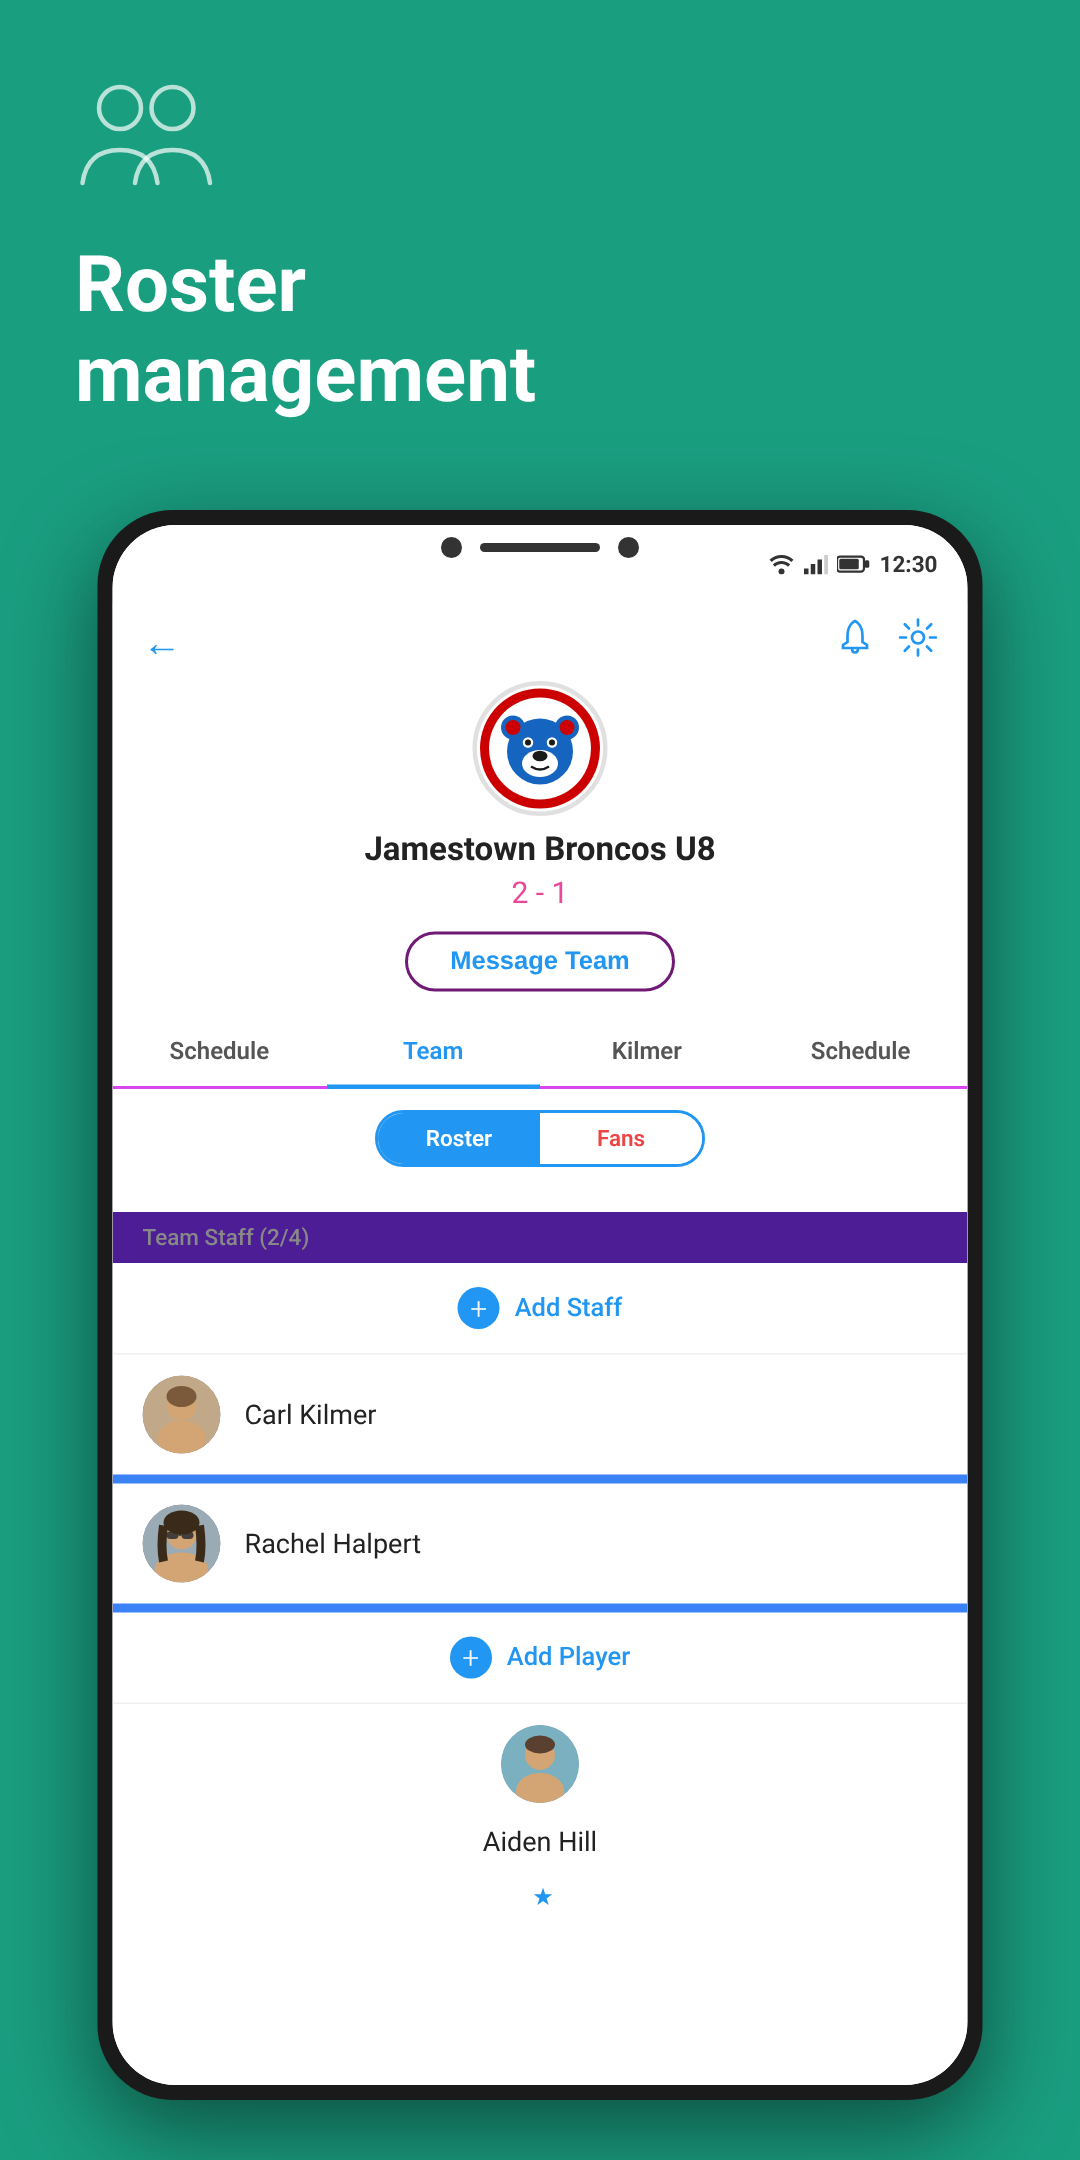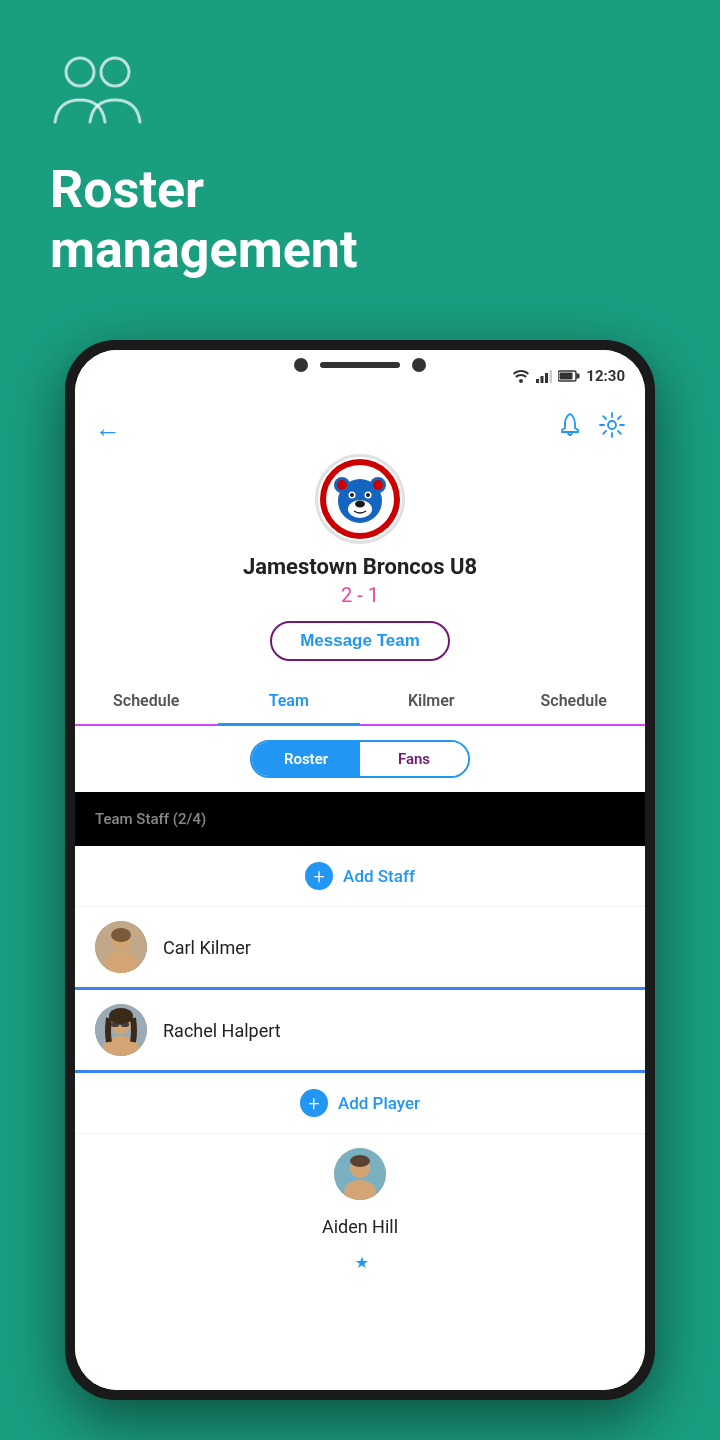--- a/index.html
+++ b/index.html
@@ -252,30 +252,31 @@
       cursor: pointer;
     }
 
     .toggle-btn.active {
       background: #2196f3;
       color: white;
     }
 
     .toggle-btn.inactive {
       background: white;
-      color: #701a75;
+      color: #ef4444;
     }
 
     
     .section-header {
-      background: #000000;
-      padding: 18px 20px;
+      background: #4c1d95;
+      padding: 8px 20px;
       font-size: 15px;
       color: #888;
       font-weight: 500;
+      margin-top: 16px;
     }
 
     
     .add-row {
       display: flex;
       align-items: center;
       justify-content: center;
       gap: 10px;
       padding: 16px;
       cursor: pointer;
@@ -301,21 +302,21 @@
       color: #2196f3;
       font-weight: 500;
     }
 
     
     .person-row {
       display: flex;
       align-items: center;
       gap: 16px;
       padding: 14px 20px;
-      border-bottom: 3px solid #3b82f6;
+      border-bottom: 6px solid #3b82f6;
     }
 
     .person-avatar {
       width: 52px;
       height: 52px;
       border-radius: 50%;
       overflow: hidden;
       background: #ccc;
       flex-shrink: 0;
     }

